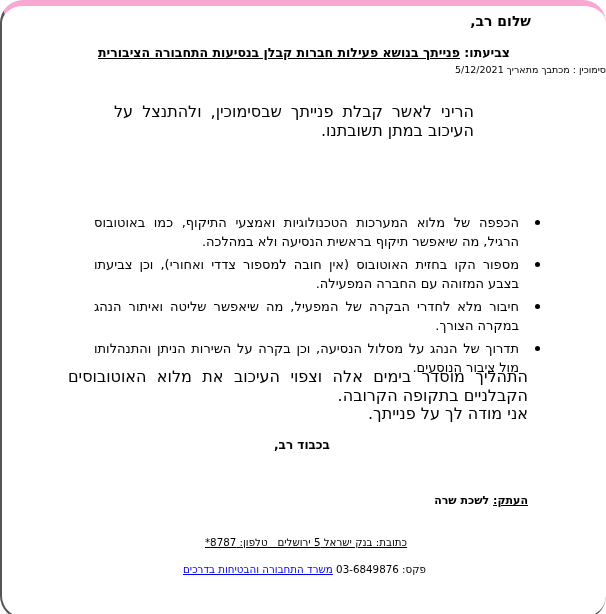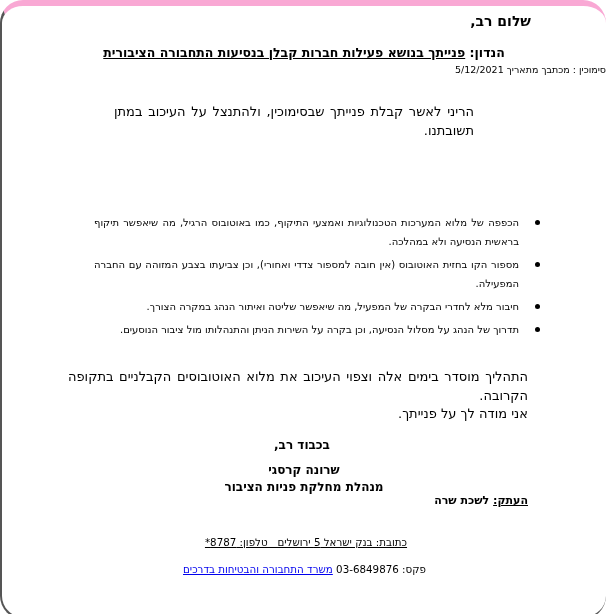--- a/index.html
+++ b/index.html
@@ -11,25 +11,25 @@
     position: relative; width: 604px; height: 611px;
     border-left: 2px solid #555; border-bottom: 2px solid #555;
     border-top: 6px solid #f9a8d4;
     background: #fff; direction: rtl; border-radius: 23px;
   }
   .abs { position: absolute; }
   .greeting { top: 7px; right: 75px; font-size: 14px; font-weight: bold; }
   .subject { top: 39px; left: 0; right: 0; text-align: center; font-size: 12.5px; font-weight: bold; }
   .subject .topic { text-decoration: underline; }
   .reference { top: 58px; left: 0; right: 0; text-align: right; font-size: 9.5px; }
-  .para { font-size: 13px; line-height: 19px; text-align: justify; }
+  .para { font-size: 16px; line-height: 19px; text-align: justify; }
   .p1 { top: 96px; right: 132px; width: 360px; }
   .p2 { top: 127px; right: 78px; width: 455px; text-align-last: right; }
   .bullets { top: 207px; right: 87px; width: 425px; margin: 0; padding: 0; list-style: none; }
-  .bullets li { position: relative; font-size: 10px; line-height: 19px; margin-bottom: 4px; text-align: justify; }
+  .bullets li { position: relative; font-size: 13px; line-height: 19px; margin-bottom: 4px; text-align: justify; }
   .bullets li::before {
     content: ""; position: absolute; right: -21px; top: 7px;
     width: 5px; height: 5px; border-radius: 50%; background: #000;
   }
   .p3 { top: 361px; right: 78px; width: 460px; }
   .p4 { top: 398px; right: 78px; width: 300px; }
   .closing { top: 432px; left: 0; right: 4px; text-align: center; font-size: 12px; font-weight: bold; }
   .signer { top: 456px; left: 0; right: 0; text-align: center; font-size: 12px; font-weight: bold; line-height: 17px; }
   .cc { top: 488px; right: 78px; font-size: 11px; font-weight: bold; }
   .cc .cc-label { text-decoration: underline; }
@@ -37,42 +37,38 @@
   .fax { top: 557px; left: 1px; right: 0; text-align: center; font-size: 10.3px; }
   .fax a { color: #0000ee; text-decoration: underline; }
 </style>
 </head>
 <body>
 
 <div class="page">
   <div class="abs greeting">שלום רב,</div>
 
   <div class="abs subject">
-    <span>הנדון:</span>
+    <span>צביעתו:</span>
     <span class="topic">פנייתך בנושא פעילות חברות קבלן בנסיעות התחבורה הציבורית</span>
   </div>
   <div class="abs reference">סימוכין : מכתבך מתאריך 5/12/2021</div>
 
   <div class="abs para p1">הריני לאשר קבלת פנייתך שבסימוכין, ולהתנצל על העיכוב במתן תשובתנו.</div>
 
   <ul class="abs bullets">
     <li>הכפפה של מלוא המערכות הטכנולוגיות ואמצעי התיקוף, כמו באוטובוס הרגיל, מה שיאפשר תיקוף בראשית הנסיעה ולא במהלכה.</li>
     <li>מספור הקו בחזית האוטובוס (אין חובה למספור צדדי ואחורי), וכן צביעתו בצבע המזוהה עם החברה המפעילה.</li>
     <li>חיבור מלא לחדרי הבקרה של המפעיל, מה שיאפשר שליטה ואיתור הנהג במקרה הצורך.</li>
     <li>תדרוך של הנהג על מסלול הנסיעה, וכן בקרה על השירות הניתן והתנהלותו מול ציבור הנוסעים.</li>
   </ul>
 
   <div class="abs para p3">התהליך מוסדר בימים אלה וצפוי העיכוב את מלוא האוטובוסים הקבלניים בתקופה הקרובה.</div>
   <div class="abs para p4">אני מודה לך על פנייתך.</div>
 
   <div class="abs closing">בכבוד רב,</div>
-  <div class="abs signer">
-    <div>שרונה קרסגי</div>
-    <div>מנהלת מחלקת פניות הציבור</div>
-  </div>
 
   <div class="abs cc">
     <span class="cc-label">העתק:</span>
     <span>לשכת שרה</span>
   </div>
 
   <div class="abs address" style="white-space:pre;">כתובת: בנק ישראל 5 ירושלים   טלפון: 8787*</div>
   <div class="abs fax">
     <span>פקס: 03-6849876</span>
     <a href="#">משרד התחבורה והבטיחות בדרכים</a>

